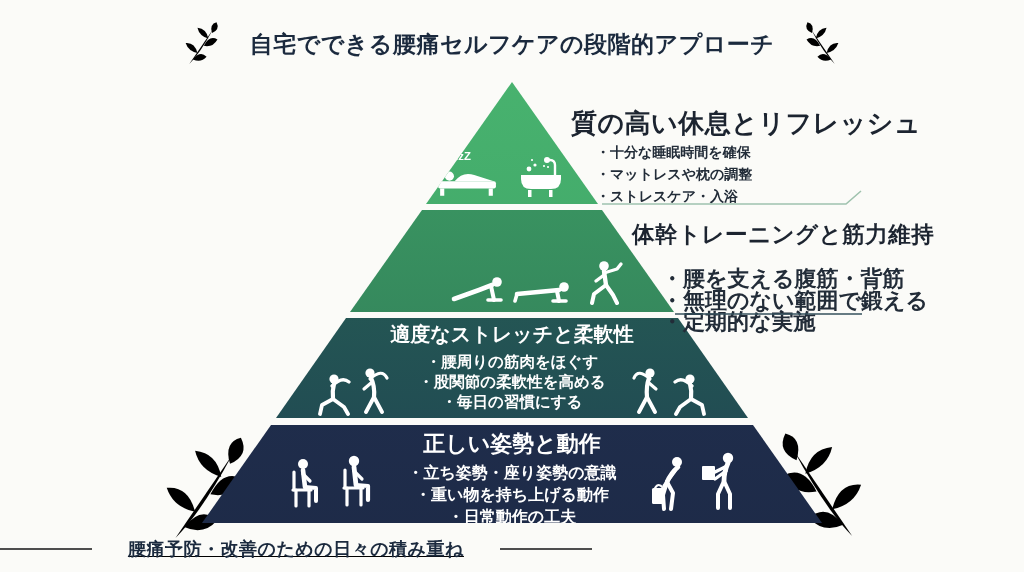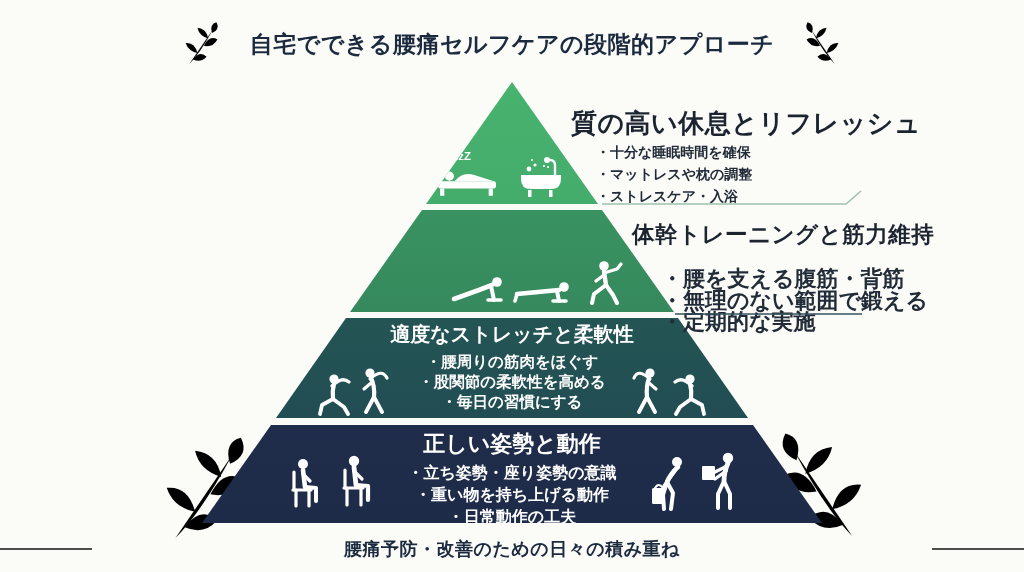--- a/index.html
+++ b/index.html
@@ -39,21 +39,21 @@
   .ico .s{stroke:#ffffff;fill:none;stroke-linecap:round;stroke-linejoin:round;}
   .zzz{fill:#ffffff;font-weight:700;font-size:11px;font-family:"Liberation Sans",sans-serif;}
   
   .callout-h{position:absolute;font-weight:700;color:#1c2430;}
   .co1-h{left:571px;top:106px;font-size:26px;letter-spacing:0.5px;}
   .co1-b{position:absolute;left:596px;top:141px;font-size:14px;line-height:22px;font-weight:700;color:#222c38;}
   .co2-h{left:632px;top:219px;font-size:22.5px;letter-spacing:0.5px;}
   .co2-b{position:absolute;left:661px;top:252px;font-size:22px;line-height:21.5px;font-weight:700;color:#222c38;margin-top:16px;}
   .uline{position:absolute;}
   
-  .footer-row{position:absolute;top:537px;left:0;width:100%;display:flex;align-items:center;justify-content:space-between;gap:24px;}
+  .footer-row{position:absolute;top:537px;left:0;width:100%;display:flex;align-items:center;justify-content:flex-start;gap:36px;text-decoration:underline;}
   .footer-line{width:92px;height:2px;background:#4e4e4e;}
   .footer-text{font-size:18px;font-weight:700;color:#1b2a3e;letter-spacing:0.5px;}
   
   .twig-bl{position:absolute;left:158px;top:436px;width:96px;height:108px;}
   .twig-br{position:absolute;left:772px;top:432px;width:98px;height:110px;}
 </style>
 </head>
 <body>
 
 <svg width="0" height="0" style="position:absolute">

